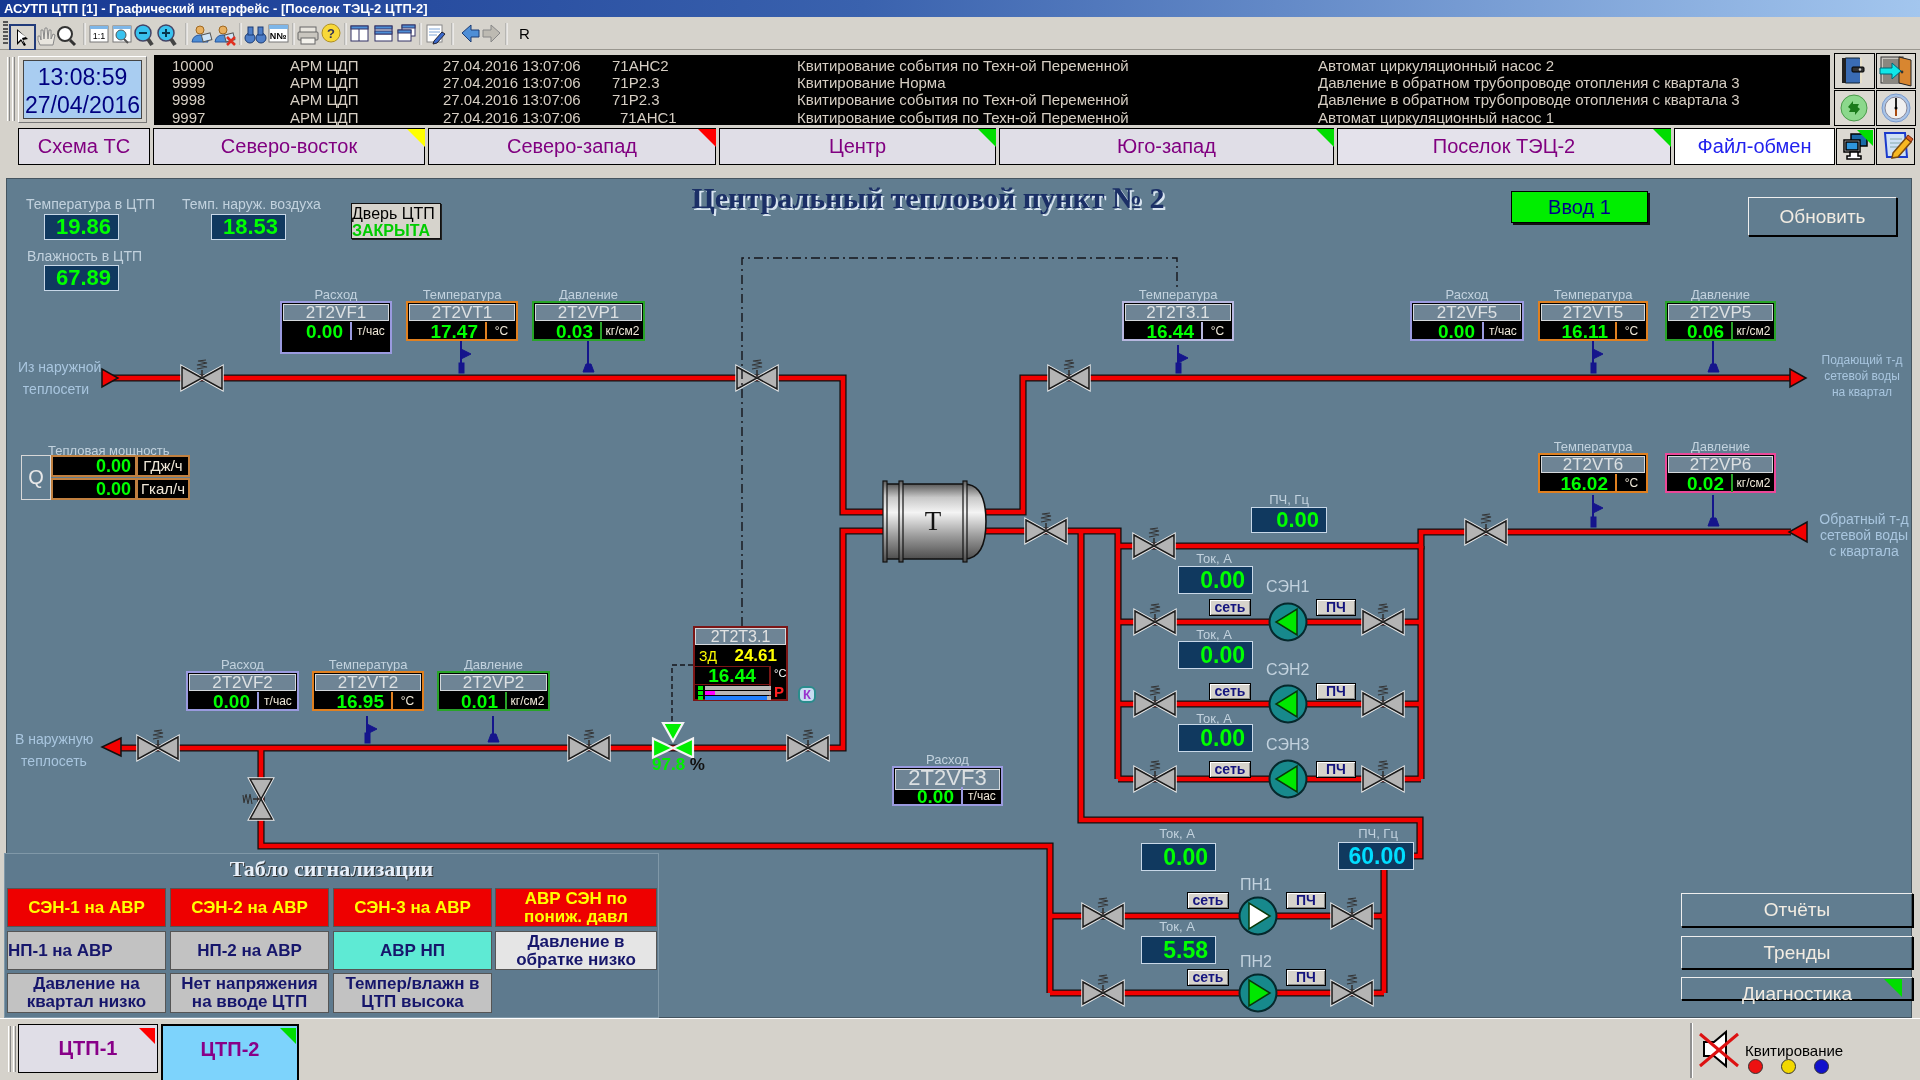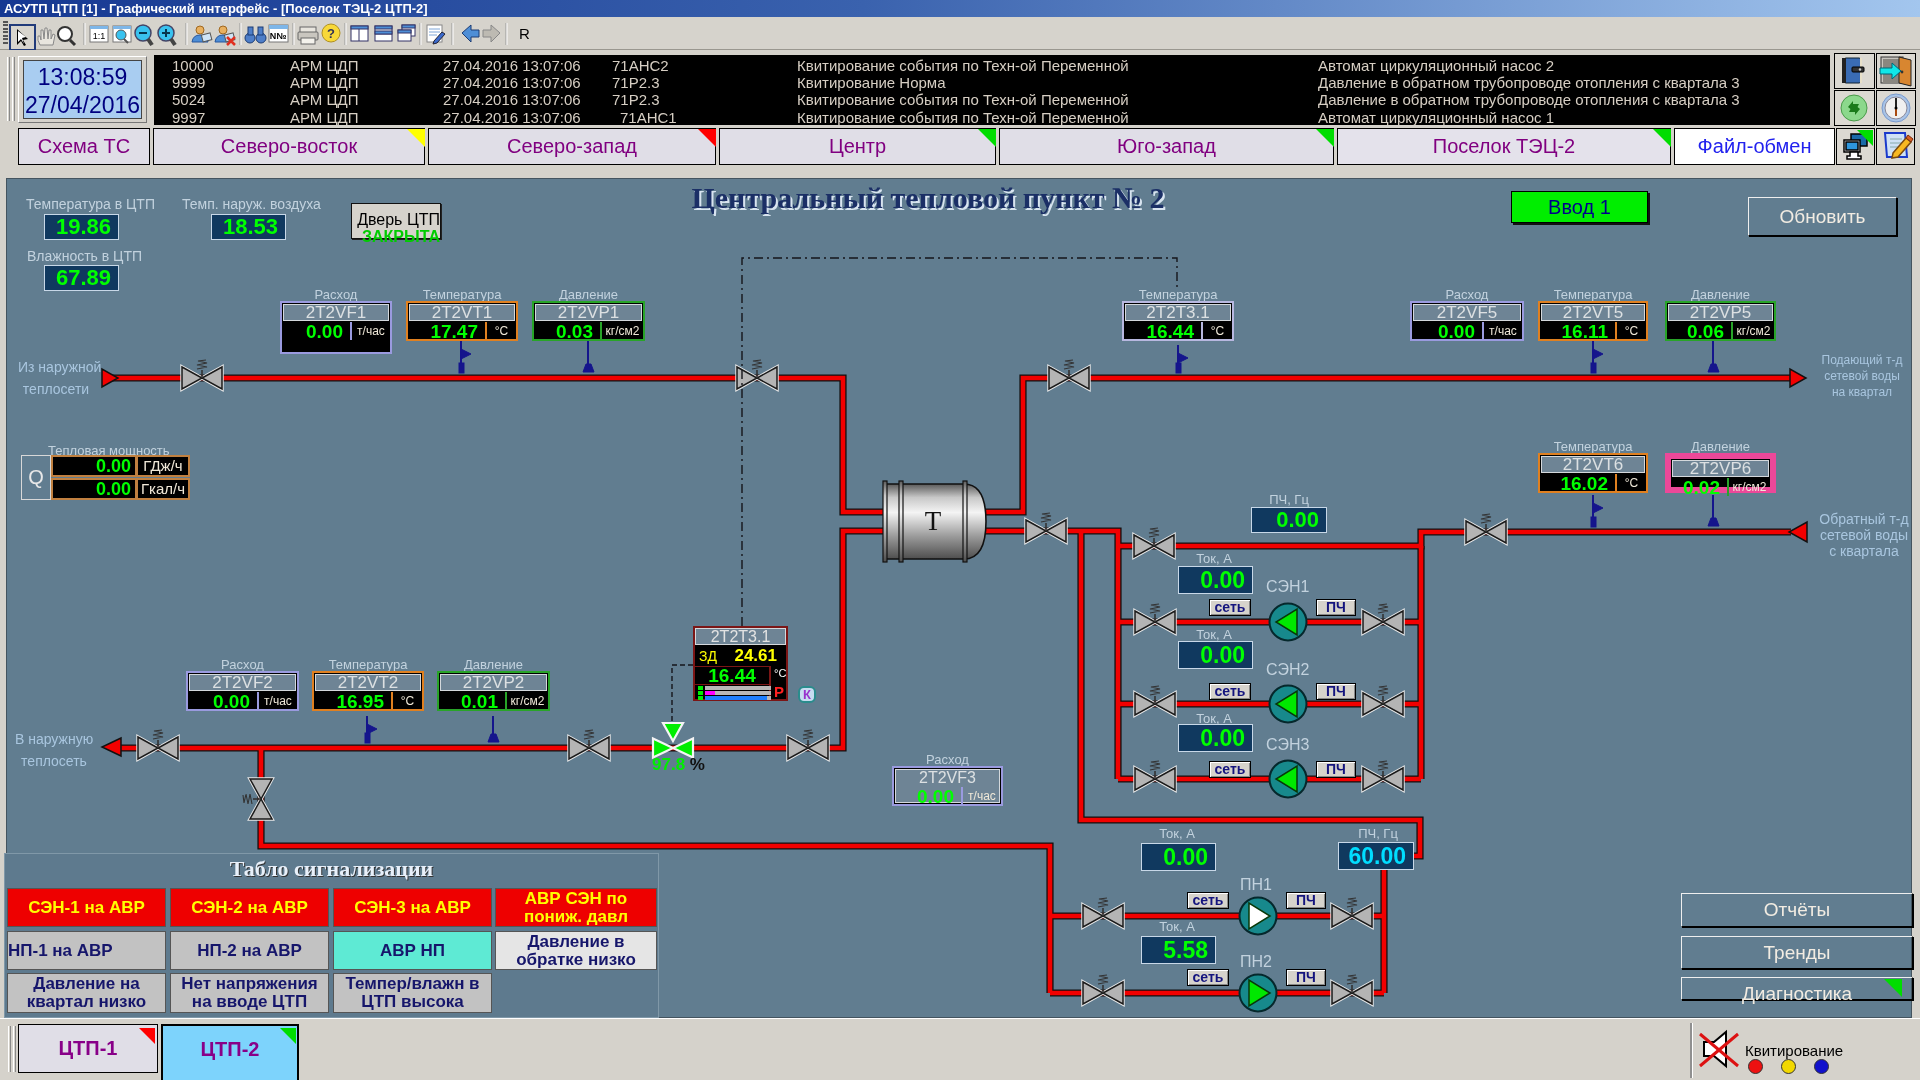--- a/index.html
+++ b/index.html
@@ -131,21 +131,21 @@
 <div class="ab" style="left:289px;top:2.0px;white-space:nowrap">27.04.2016 13:07:06</div>
 <div class="ab" style="left:458px;top:2.0px;white-space:nowrap">71АНС2</div>
 <div class="ab" style="left:643px;top:2.0px;white-space:nowrap">Квитирование события по Техн-ой Переменной</div>
 <div class="ab" style="left:1164px;top:2.0px;white-space:nowrap">Автомат циркуляционный насос 2</div>
 <div class="ab" style="left:18px;top:19.2px;white-space:nowrap">9999</div>
 <div class="ab" style="left:136px;top:19.2px;white-space:nowrap">АРМ ЦДП</div>
 <div class="ab" style="left:289px;top:19.2px;white-space:nowrap">27.04.2016 13:07:06</div>
 <div class="ab" style="left:458px;top:19.2px;white-space:nowrap">71Р2.3</div>
 <div class="ab" style="left:643px;top:19.2px;white-space:nowrap">Квитирование Норма</div>
 <div class="ab" style="left:1164px;top:19.2px;white-space:nowrap">Давление в обратном трубопроводе отопления с квартала 3</div>
-<div class="ab" style="left:18px;top:36.4px;white-space:nowrap">5024</div>
+<div class="ab" style="left:18px;top:36.4px;white-space:nowrap">9998</div>
 <div class="ab" style="left:136px;top:36.4px;white-space:nowrap">АРМ ЦДП</div>
 <div class="ab" style="left:289px;top:36.4px;white-space:nowrap">27.04.2016 13:07:06</div>
 <div class="ab" style="left:458px;top:36.4px;white-space:nowrap">71Р2.3</div>
 <div class="ab" style="left:643px;top:36.4px;white-space:nowrap">Квитирование события по Техн-ой Переменной</div>
 <div class="ab" style="left:1164px;top:36.4px;white-space:nowrap">Давление в обратном трубопроводе отопления с квартала 3</div>
 <div class="ab" style="left:18px;top:53.6px;white-space:nowrap">9997</div>
 <div class="ab" style="left:136px;top:53.6px;white-space:nowrap">АРМ ЦДП</div>
 <div class="ab" style="left:289px;top:53.6px;white-space:nowrap">27.04.2016 13:07:06</div>
 <div class="ab" style="left:466px;top:53.6px;white-space:nowrap">71АНС1</div>
 <div class="ab" style="left:643px;top:53.6px;white-space:nowrap">Квитирование события по Техн-ой Переменной</div>
@@ -397,21 +397,21 @@
 <div class="val" style="left:2px;top:20px;right:45px;font-size:19px;line-height:17px;padding-right:5px">0.06</div>
 <div class="unt" style="top:19px;right:0;width:43px;font-size:12px;line-height:18px;border-left:2px solid #28A428">кг/см2</div>
 </div>
 <div class="lbl" style="left:1538px;top:439px;width:110px">Температура</div>
 <div class="inst" style="left:1538px;top:453px;width:110px;height:40px;border:2px solid #E08020">
 <div class="nm" style="left:1px;top:1px;right:1px;height:17px;font-size:17px;line-height:16px">2T2VT6</div>
 <div class="val" style="left:2px;top:20px;right:33px;font-size:19px;line-height:17px;padding-right:5px">16.02</div>
 <div class="unt" style="top:19px;right:0;width:31px;font-size:12px;line-height:18px;border-left:2px solid #E08020">°С</div>
 </div>
 <div class="lbl" style="left:1665px;top:439px;width:111px">Давление</div>
-<div class="inst" style="left:1665px;top:453px;width:111px;height:40px;border:6px solid #ec4899">
+<div class="inst" style="left:1665px;top:453px;width:111px;height:40px;border:2px solid #ec4899">
 <div class="nm" style="left:1px;top:1px;right:1px;height:17px;font-size:17px;line-height:16px">2T2VP6</div>
 <div class="val" style="left:2px;top:20px;right:45px;font-size:19px;line-height:17px;padding-right:5px">0.02</div>
 <div class="unt" style="top:19px;right:0;width:43px;font-size:12px;line-height:18px;border-left:2px solid #28A428">кг/см2</div>
 </div>
 <div class="lbl" style="left:186px;top:657px;width:113px">Расход</div>
 <div class="inst" style="left:186px;top:671px;width:113px;height:40px;border:2px solid #9A9ADF">
 <div class="nm" style="left:1px;top:1px;right:1px;height:17px;font-size:17px;line-height:16px">2T2VF2</div>
 <div class="val" style="left:2px;top:20px;right:42px;font-size:19px;line-height:17px;padding-right:5px">0.00</div>
 <div class="unt" style="top:19px;right:0;width:40px;font-size:12px;line-height:18px;border-left:2px solid #9A9ADF">т/час</div>
 </div>
@@ -422,21 +422,21 @@
 <div class="unt" style="top:19px;right:0;width:31px;font-size:12px;line-height:18px;border-left:2px solid #E08020">°С</div>
 </div>
 <div class="lbl" style="left:437px;top:657px;width:113px">Давление</div>
 <div class="inst" style="left:437px;top:671px;width:113px;height:40px;border:2px solid #28A428">
 <div class="nm" style="left:1px;top:1px;right:1px;height:17px;font-size:17px;line-height:16px">2T2VP2</div>
 <div class="val" style="left:2px;top:20px;right:45px;font-size:19px;line-height:17px;padding-right:5px">0.01</div>
 <div class="unt" style="top:19px;right:0;width:43px;font-size:12px;line-height:18px;border-left:2px solid #28A428">кг/см2</div>
 </div>
 <div class="lbl" style="left:892px;top:752px;width:111px">Расход</div>
 <div class="inst" style="left:892px;top:766px;width:111px;height:40px;border:2px solid #9A9ADF">
-<div class="nm" style="left:1px;top:1px;right:1px;height:34px;font-size:16px;line-height:16px">2T2VF3</div>
+<div class="nm" style="left:1px;top:1px;right:1px;height:21px;font-size:22px;line-height:16px">2T2VF3</div>
 <div class="val" style="left:2px;top:20px;right:42px;font-size:19px;line-height:17px;padding-right:5px">0.00</div>
 <div class="unt" style="top:19px;right:0;width:40px;font-size:12px;line-height:18px;border-left:2px solid #9A9ADF">т/час</div>
 </div>
 <div class="nbx" style="left:44px;top:214px;width:75px;height:26px;color:#00FF00;font-size:22px;line-height:24px;padding-right:7px">19.86</div>
 <div class="nbx" style="left:211px;top:214px;width:75px;height:26px;color:#00FF00;font-size:22px;line-height:24px;padding-right:7px">18.53</div>
 <div class="nbx" style="left:44px;top:265px;width:75px;height:26px;color:#00FF00;font-size:22px;line-height:24px;padding-right:7px">67.89</div>
 <div class="nbx" style="left:1251px;top:507px;width:76px;height:26px;color:#00FF00;font-size:22px;line-height:24px;padding-right:7px">0.00</div>
 <div class="nbx" style="left:1178px;top:566px;width:75px;height:28px;color:#00FF00;font-size:23px;line-height:26px;padding-right:7px">0.00</div>
 <div class="nbx" style="left:1178px;top:641px;width:75px;height:28px;color:#00FF00;font-size:23px;line-height:26px;padding-right:7px">0.00</div>
 <div class="nbx" style="left:1178px;top:724px;width:75px;height:28px;color:#00FF00;font-size:23px;line-height:26px;padding-right:7px">0.00</div>
@@ -455,21 +455,21 @@
 <div class="lbl" style="left:27px;top:248px;width:111px;font-size:14px">Влажность в ЦТП</div>
 <div class="lbl" style="left:1266px;top:578px;font-size:16px">СЭН1</div>
 <div class="lbl" style="left:1266px;top:661px;font-size:16px">СЭН2</div>
 <div class="lbl" style="left:1266px;top:736px;font-size:16px">СЭН3</div>
 <div class="lbl" style="left:1240px;top:876px;font-size:16px">ПН1</div>
 <div class="lbl" style="left:1240px;top:953px;font-size:16px">ПН2</div>
 <div class="lbl" style="left:18px;top:356px;width:76px;font-size:14px;line-height:22px;color:#A9C6DF">Из наружной<br>теплосети</div>
 <div class="lbl" style="left:15px;top:728px;width:78px;font-size:14px;line-height:22px;color:#A9C6DF">В наружную<br>теплосеть</div>
 <div class="lbl" style="left:1812px;top:352px;width:100px;font-size:12px;line-height:16px;color:#A9C6DF">Подающий т-д<br>сетевой воды<br>на квартал</div>
 <div class="lbl" style="left:1814px;top:511px;width:100px;font-size:14px;line-height:16px;color:#A9C6DF">Обратный т-д<br>сетевой воды<br>с квартала</div>
-<div class="ab" style="left:351px;top:203px;width:90px;height:36px;background:#D6D3CC;border:1px solid #111;box-shadow:1px 1px 0 #222;text-align:right;font-size:16px;line-height:17px;font-weight:bold;padding-top:7px"><span style="font-weight:normal">Дверь ЦТП</span><br><span style="color:#00CC00">ЗАКРЫТА</span></div>
+<div class="ab" style="left:351px;top:203px;width:90px;height:36px;background:#D6D3CC;border:1px solid #111;box-shadow:1px 1px 0 #222;text-align:left;font-size:16px;line-height:17px;font-weight:bold;padding-top:1px"><span style="font-weight:normal">Дверь ЦТП</span><br><span style="color:#00CC00">ЗАКРЫТА</span></div>
 <div class="ab" style="left:1511px;top:191px;width:137px;height:32px;background:#00EE00;border:1px solid #000;box-shadow:2px 2px 0 #111;color:#00008B;font-size:20px;text-align:center;line-height:30px">Ввод 1</div>
 <div class="b3" style="left:1748px;top:197px;width:149px;height:39px;font-size:19px;line-height:37px">Обновить</div>
 <div class="b3" style="left:1681px;top:893px;width:232px;height:34px;font-size:19px;line-height:32px">Отчёты</div>
 <div class="b3" style="left:1681px;top:936px;width:232px;height:33px;font-size:19px;line-height:31px">Тренды</div>
 <div class="b3" style="left:1681px;top:977px;width:232px;height:23px;font-size:19px;line-height:31px">Диагностика</div>
 <div class="tri" style="left:1884px;top:979px;width:18px;height:18px;background:#00DD00"></div>
 <div class="sbtn" style="left:1209px;top:599px;width:42px;height:17px;line-height:15px">сеть</div>
 <div class="sbtn" style="left:1209px;top:683px;width:42px;height:17px;line-height:15px">сеть</div>
 <div class="sbtn" style="left:1209px;top:761px;width:42px;height:17px;line-height:15px">сеть</div>
 <div class="sbtn" style="left:1187px;top:892px;width:42px;height:17px;line-height:15px">сеть</div>

